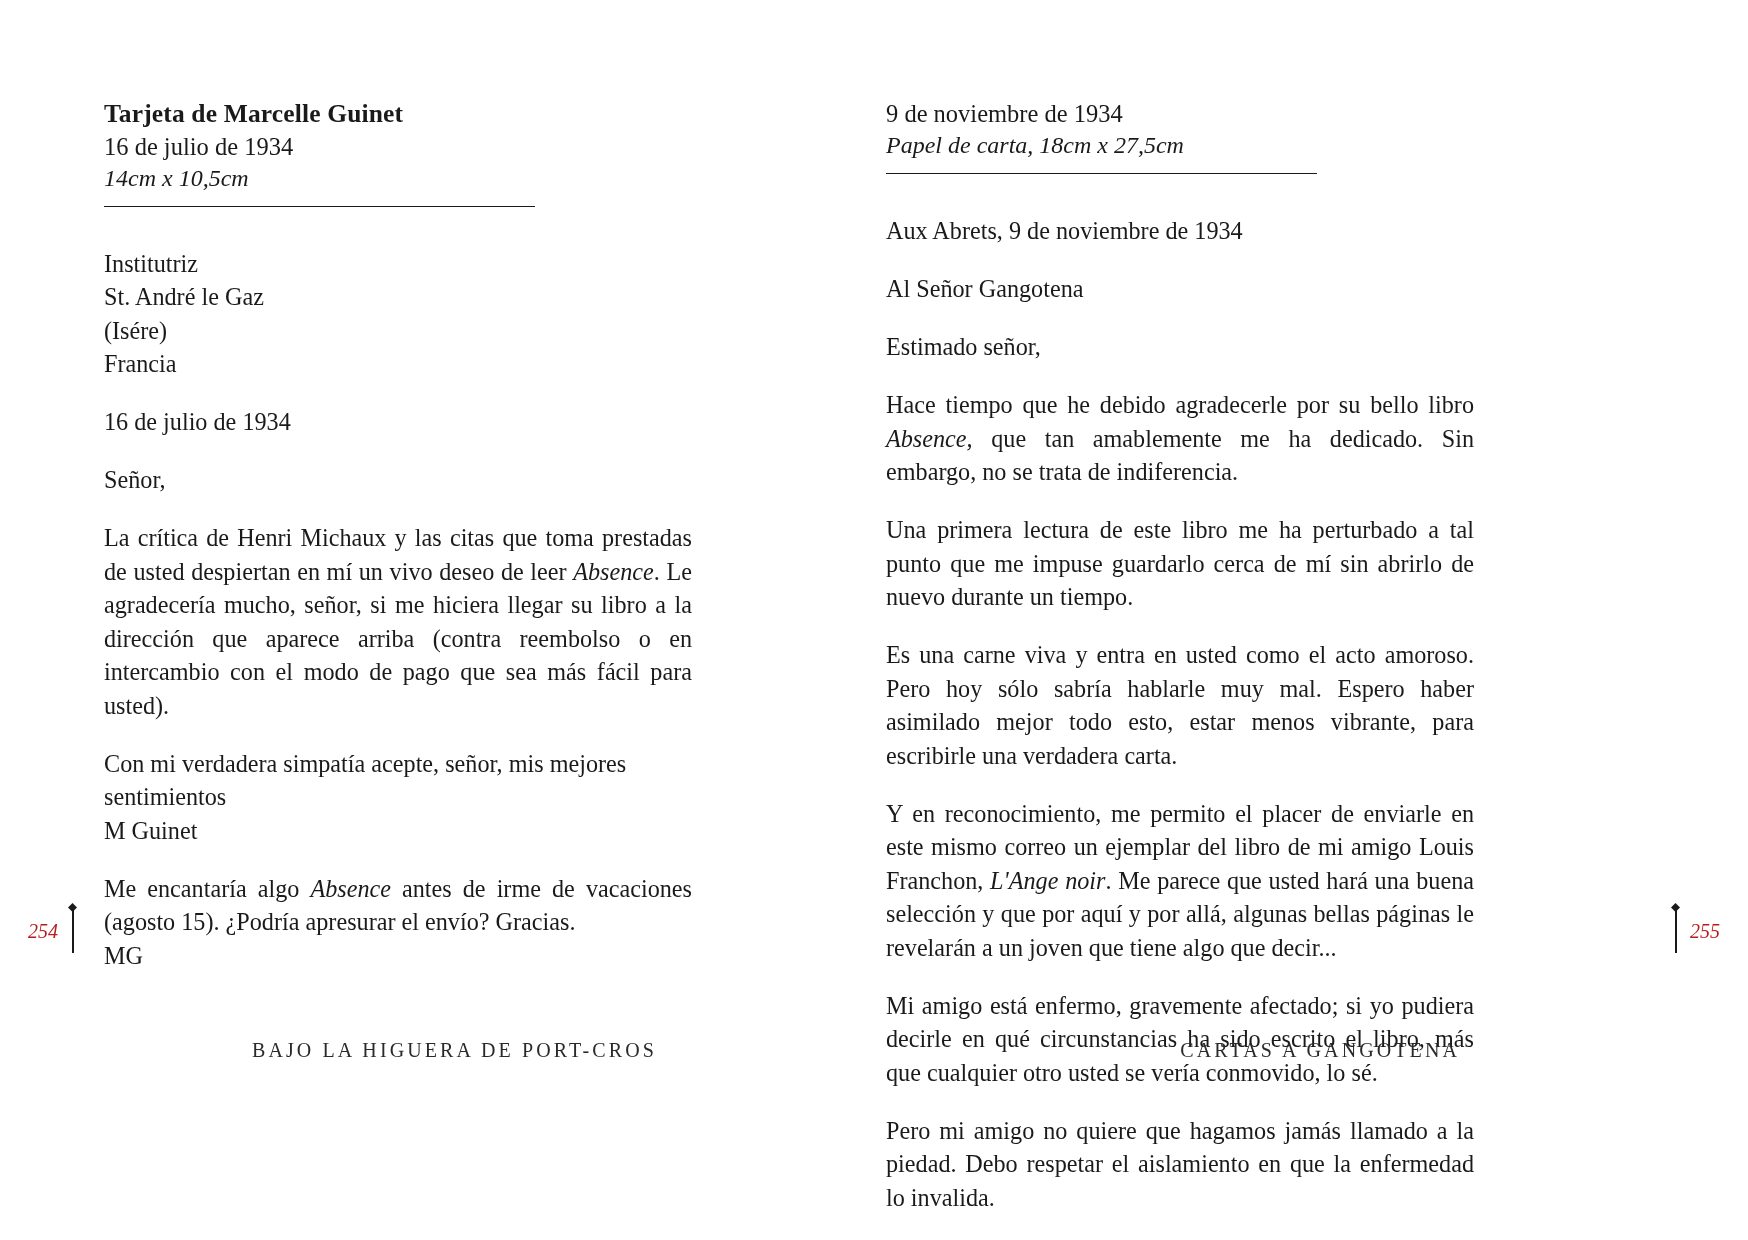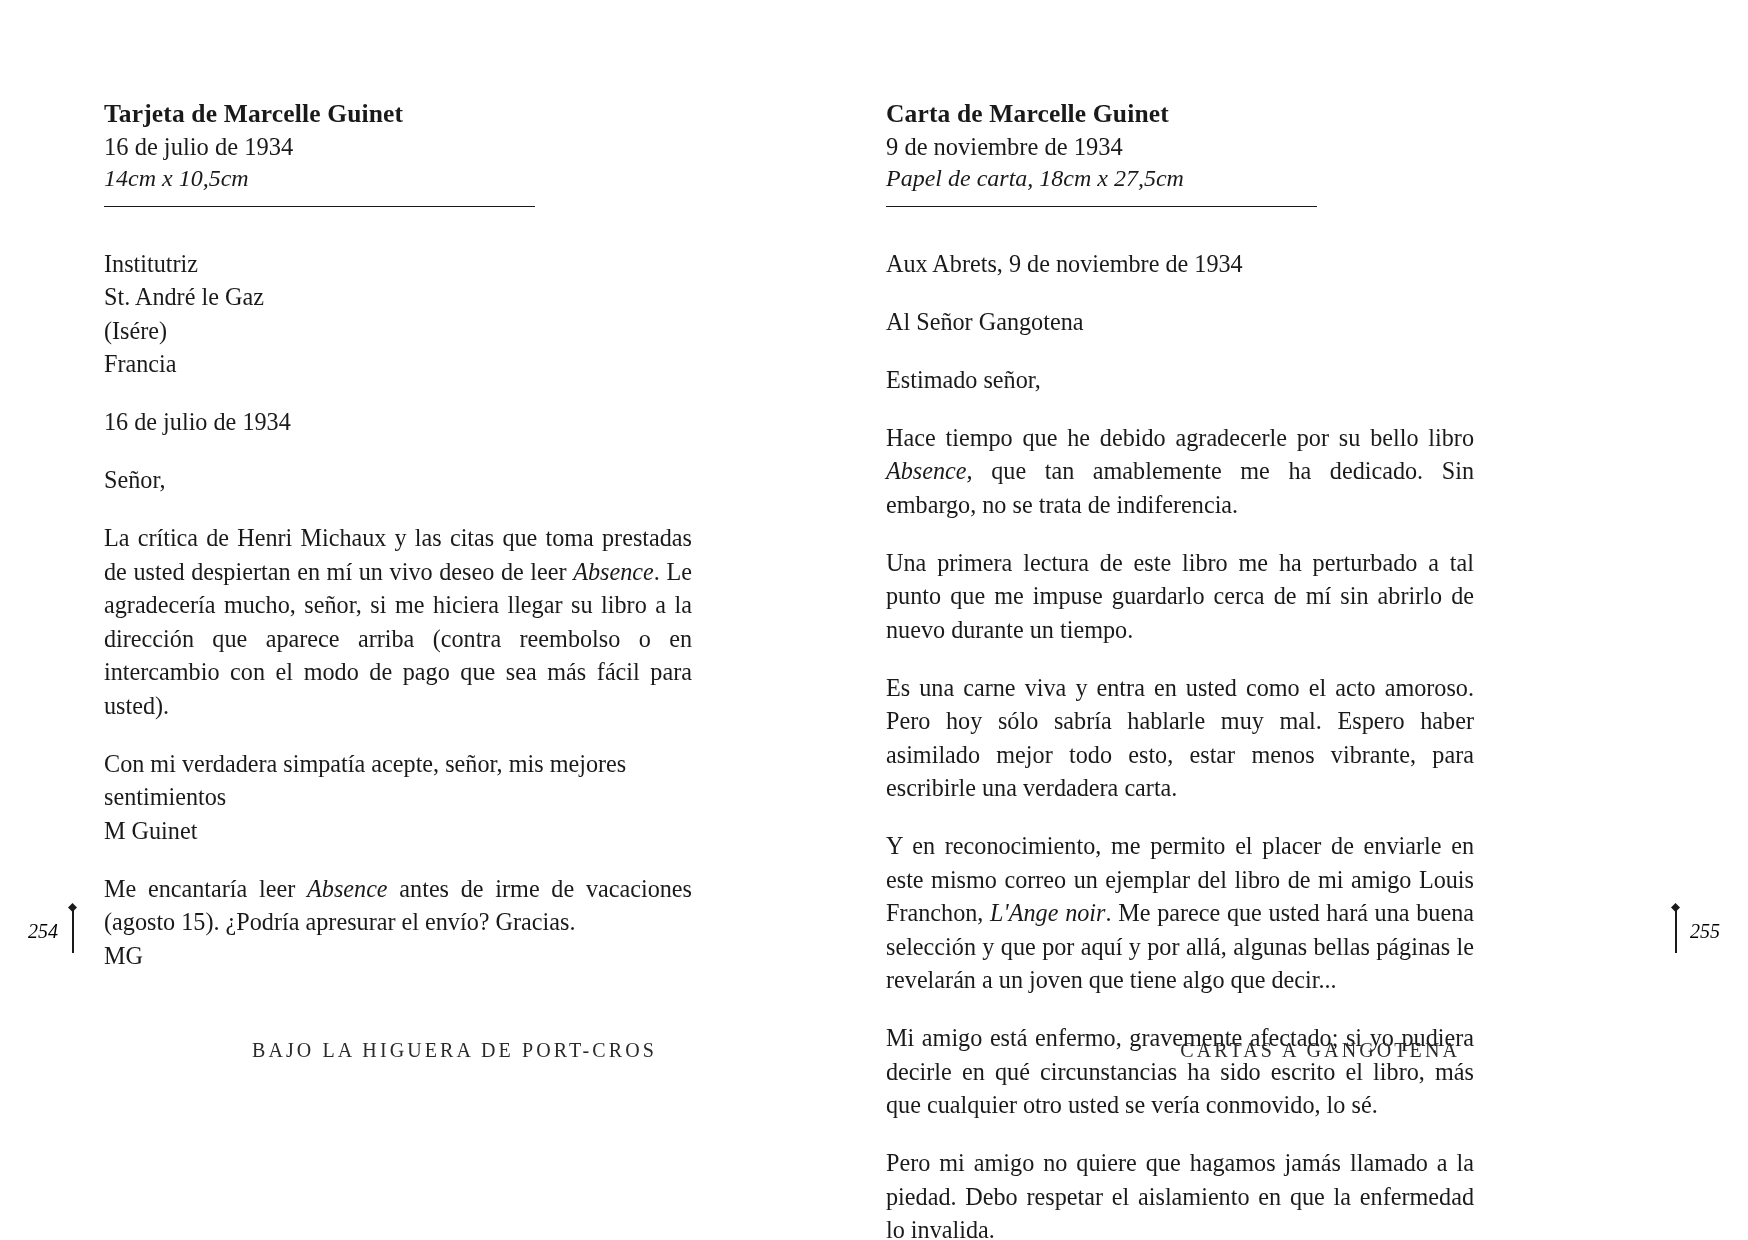--- a/index.html
+++ b/index.html
@@ -93,21 +93,21 @@
 
   
   .folio {
     position: absolute;
     bottom: 281px;
     display: flex;
     align-items: center;
     gap: 10px;
     font-style: italic;
     font-size: 20px;
-    color: #000000;
+    color: #b91c1c;
   }
   .folio-left  { left: 28px; }
   .folio-right { right: 28px; flex-direction: row-reverse; }
 
   .folio-orn {
     width: 9px;
     height: 56px;
     position: relative;
   }
   .folio-orn::before {
@@ -174,39 +174,38 @@
 
         <p class="para flush">Señor,</p>
 
         <p class="para"><span>La crítica de Henri Michaux y las citas que toma prestadas de usted despiertan en mí un vivo deseo de leer </span><i>Absence</i><span>. Le agradecería mucho, señor, si me hiciera llegar su libro a la dirección que aparece arriba (contra reembolso o en intercambio con el modo de pago que sea más fácil para usted).</span></p>
 
         <p class="para flush">
           <span class="addr-line">Con mi verdadera simpatía acepte, señor, mis mejores sentimientos</span>
           <span class="addr-line">M Guinet</span>
         </p>
 
-        <p class="para"><span>Me encantaría leer </span><i>Absence</i><span> antes de irme de vacaciones (agosto 15). ¿Podría apresurar el envío? Gracias.</span><br><span>MG</span></p>
+        <p class="para"><span>Me encantaría algo </span><i>Absence</i><span> antes de irme de vacaciones (agosto 15). ¿Podría apresurar el envío? Gracias.</span><br><span>MG</span></p>
 
       </div>
     </div>
 
     <div class="folio folio-left">
       <span>254</span>
       <span class="folio-orn"></span>
     </div>
 
     <div class="running-foot">BAJO LA HIGUERA DE PORT-CROS</div>
   </div>
 
   <div class="page page-right">
 
     <div class="column">
 
       <div class="doc-head">
-        <div class="doc-title">Carta de Marcelle Guinet</div>
         <div class="doc-date">9 de noviembre de 1934</div>
         <div class="doc-dims">Papel de carta, 18cm x 27,5cm</div>
       </div>
 
       <hr class="head-rule">
 
       <div class="body-text">
 
         <p class="para flush">Aux Abrets, 9 de noviembre de 1934</p>
 

